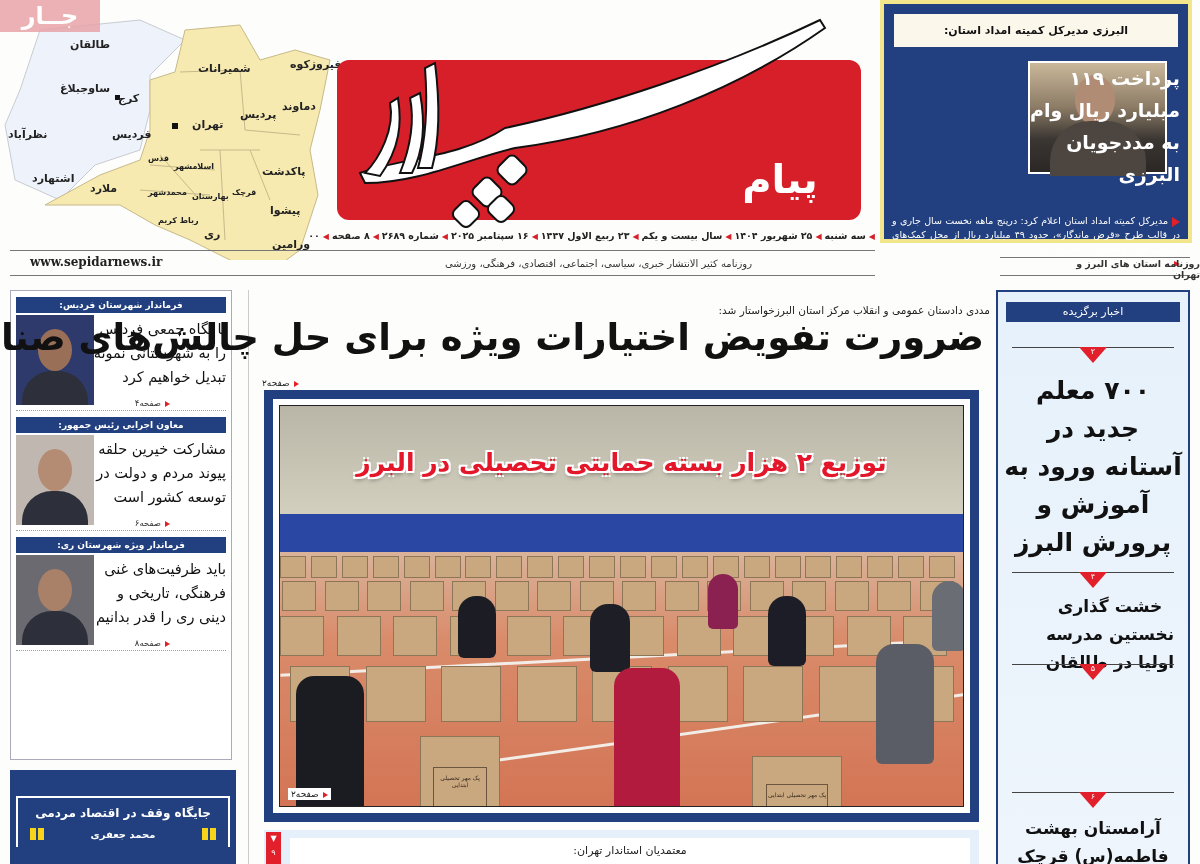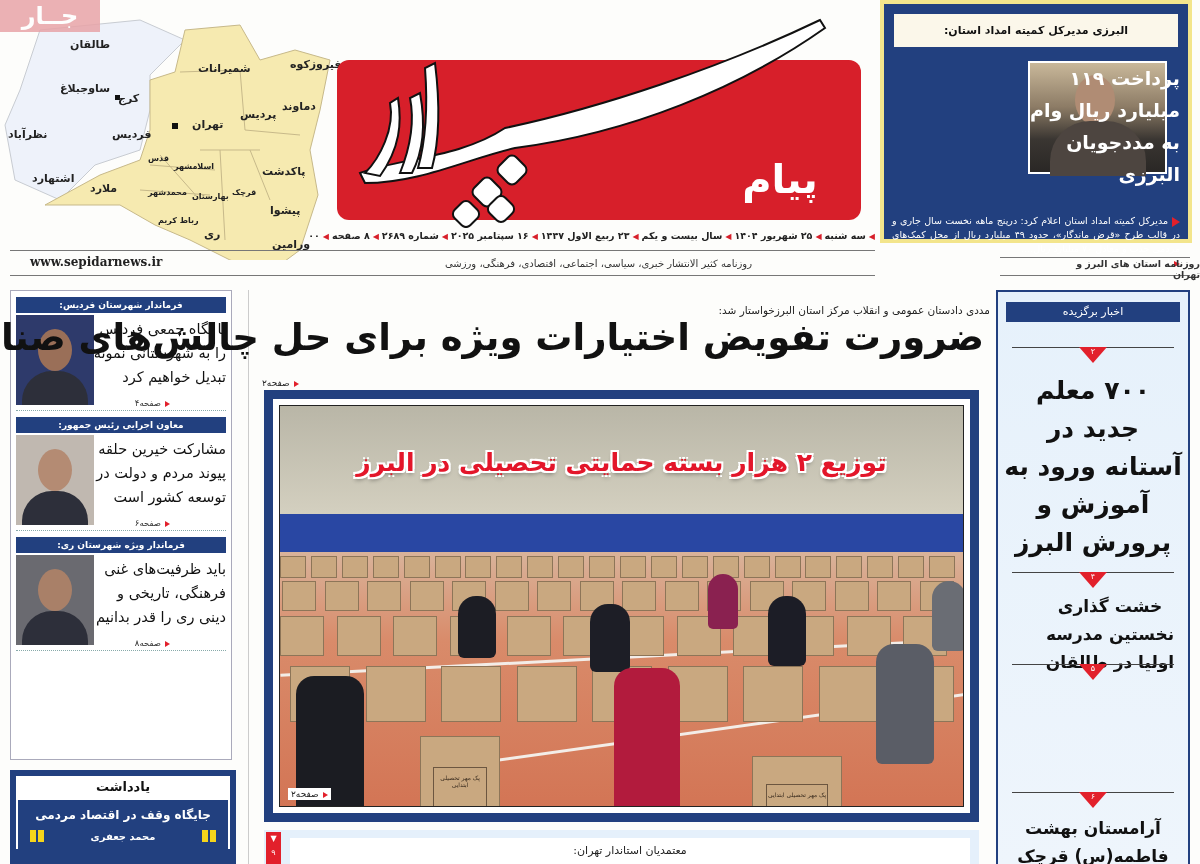--- a/index.html
+++ b/index.html
@@ -48,21 +48,21 @@
   .lc-kicker { height: 16px; background: #22407f; color: #fff; font-size: 9px; font-weight: bold; text-align: center; line-height: 16px; white-space: nowrap; overflow: hidden; }
   .lc-photo { position: absolute; left: 0; top: 18px; width: 78px; height: 90px; background: #8c8580; overflow: hidden; }
   .lc-photo .head { position: absolute; left: 22px; top: 14px; width: 34px; height: 42px; border-radius: 50%; background: #b48b73; }
   .lc-photo .body { position: absolute; left: 6px; top: 56px; width: 66px; height: 40px; border-radius: 30px 30px 0 0; background: #2d2f3a; }
   .lc-title { position: absolute; right: 0; top: 20px; width: 138px; font-size: 14.5px; line-height: 24px; text-align: right; color: #111; }
   .lc-page { position: absolute; right: 56px; bottom: 2px; font-size: 8.5px; color: #333; }
 
   
   .editorial { left: 10px; top: 770px; width: 226px; height: 94px; background: #22407f; padding: 6px; }
   .ed-head { height: 22px; background: #fff; text-align: center; font-size: 13px; font-weight: bold; line-height: 22px; color: #111; }
-  .ed-inner { margin-top: 0; border: 2px solid #fff; border-bottom: none; height: 51px; padding-top: 8px; }
+  .ed-inner { margin-top: 20px; border: 2px solid #fff; border-bottom: none; height: 51px; padding-top: 8px; }
   .ed-title { color: #fff; text-align: center; font-size: 12px; font-weight: bold; }
   .ed-author-row { display: flex; justify-content: space-between; align-items: center; padding: 8px 12px 0; }
   .ed-author { color: #fff; font-size: 10px; font-weight: bold; }
   .quote-mark { display: flex; gap: 2px; }
   .quote-mark span { display: block; width: 6px; height: 12px; background: #f6d51b; }
 
   
   .vdiv { left: 248px; top: 290px; width: 1px; height: 574px; background: #ccc; }
 
   
@@ -200,21 +200,20 @@
       <div class="lc-photo" style="background:#6a6a70">
         <div class="head" style="background:#a98068"></div>
         <div class="body"></div>
       </div>
       <div class="lc-title">باید ظرفیت‌های غنی فرهنگی، تاریخی و دینی ری را قدر بدانیم</div>
       <div class="lc-page"><span class="tri-red" style="border-left-width:5px;border-top-width:3px;border-bottom-width:3px;"></span><span>صفحه۸</span></div>
     </div>
   </div>
 
 <div class="abs editorial">
-  <div class="ed-head">یادداشت</div>
   <div class="ed-inner">
     <div class="ed-title">جایگاه وقف در اقتصاد مردمی</div>
     <div class="ed-author-row">
       <div class="quote-mark">
           <span></span>
           <span></span>
         </div>
       <div class="ed-author">محمد جعفری</div>
       <div class="quote-mark">
           <span></span>

